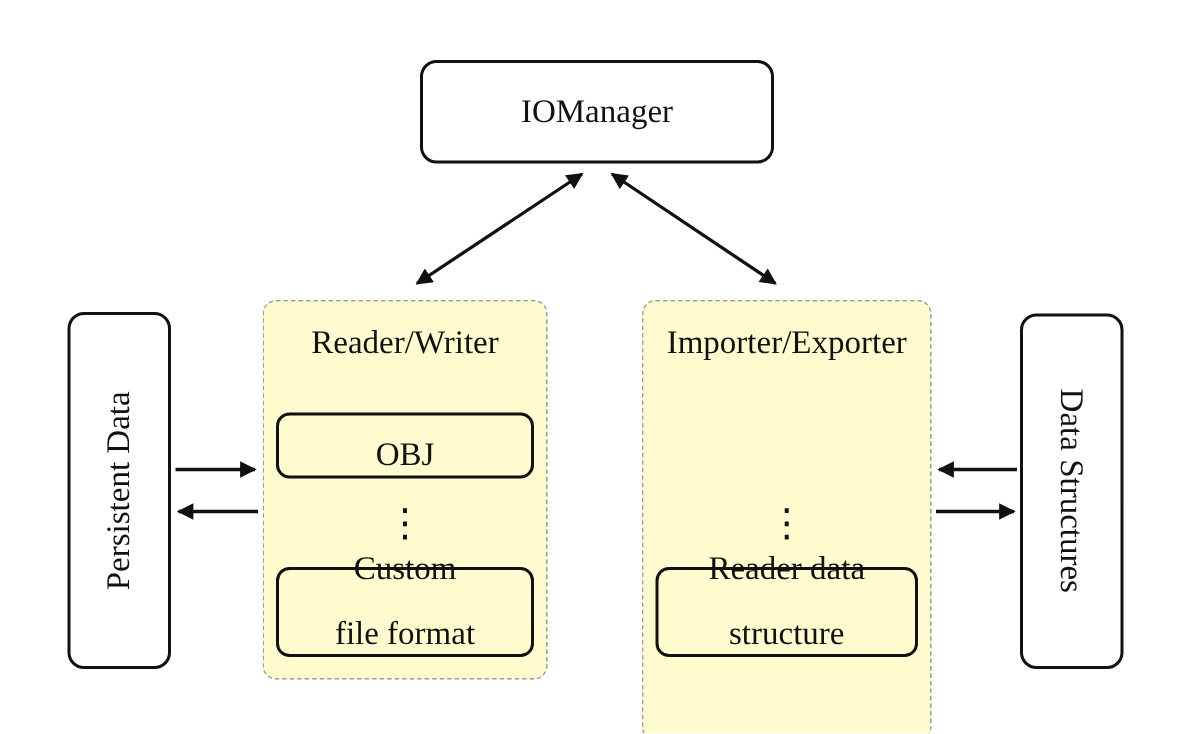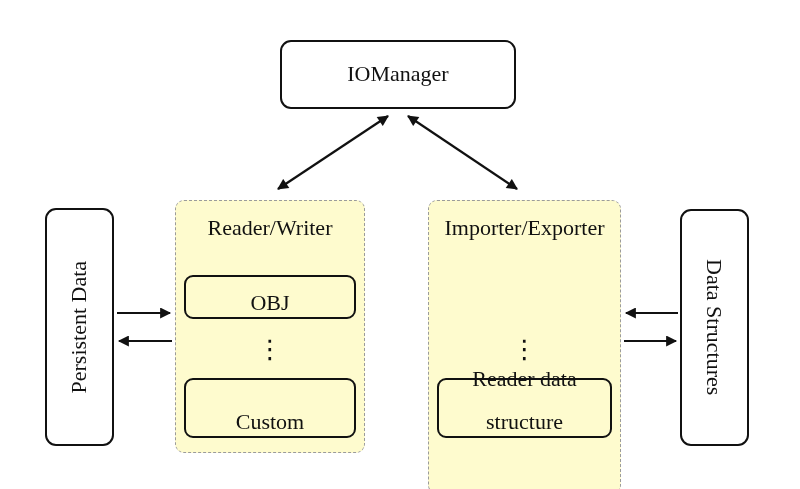--- a/index.html
+++ b/index.html
@@ -85,20 +85,21 @@
   </div>
 
   <div class="group group-rw">
     <div class="group-title">Reader/Writer</div>
     <div class="subnode subnode-top">
       <div>OBJ</div>
     </div>
     <div class="ellipsis">⋮</div>
     <div class="subnode subnode-bottom">
       <div>Custom</div>
+      <div>file format</div>
     </div>
   </div>
 
   <div class="group group-ie">
     <div class="group-title">Importer/Exporter</div>
     <div class="ellipsis">⋮</div>
     <div class="subnode subnode-bottom">
       <div>Reader data</div>
       <div>structure</div>
     </div>

